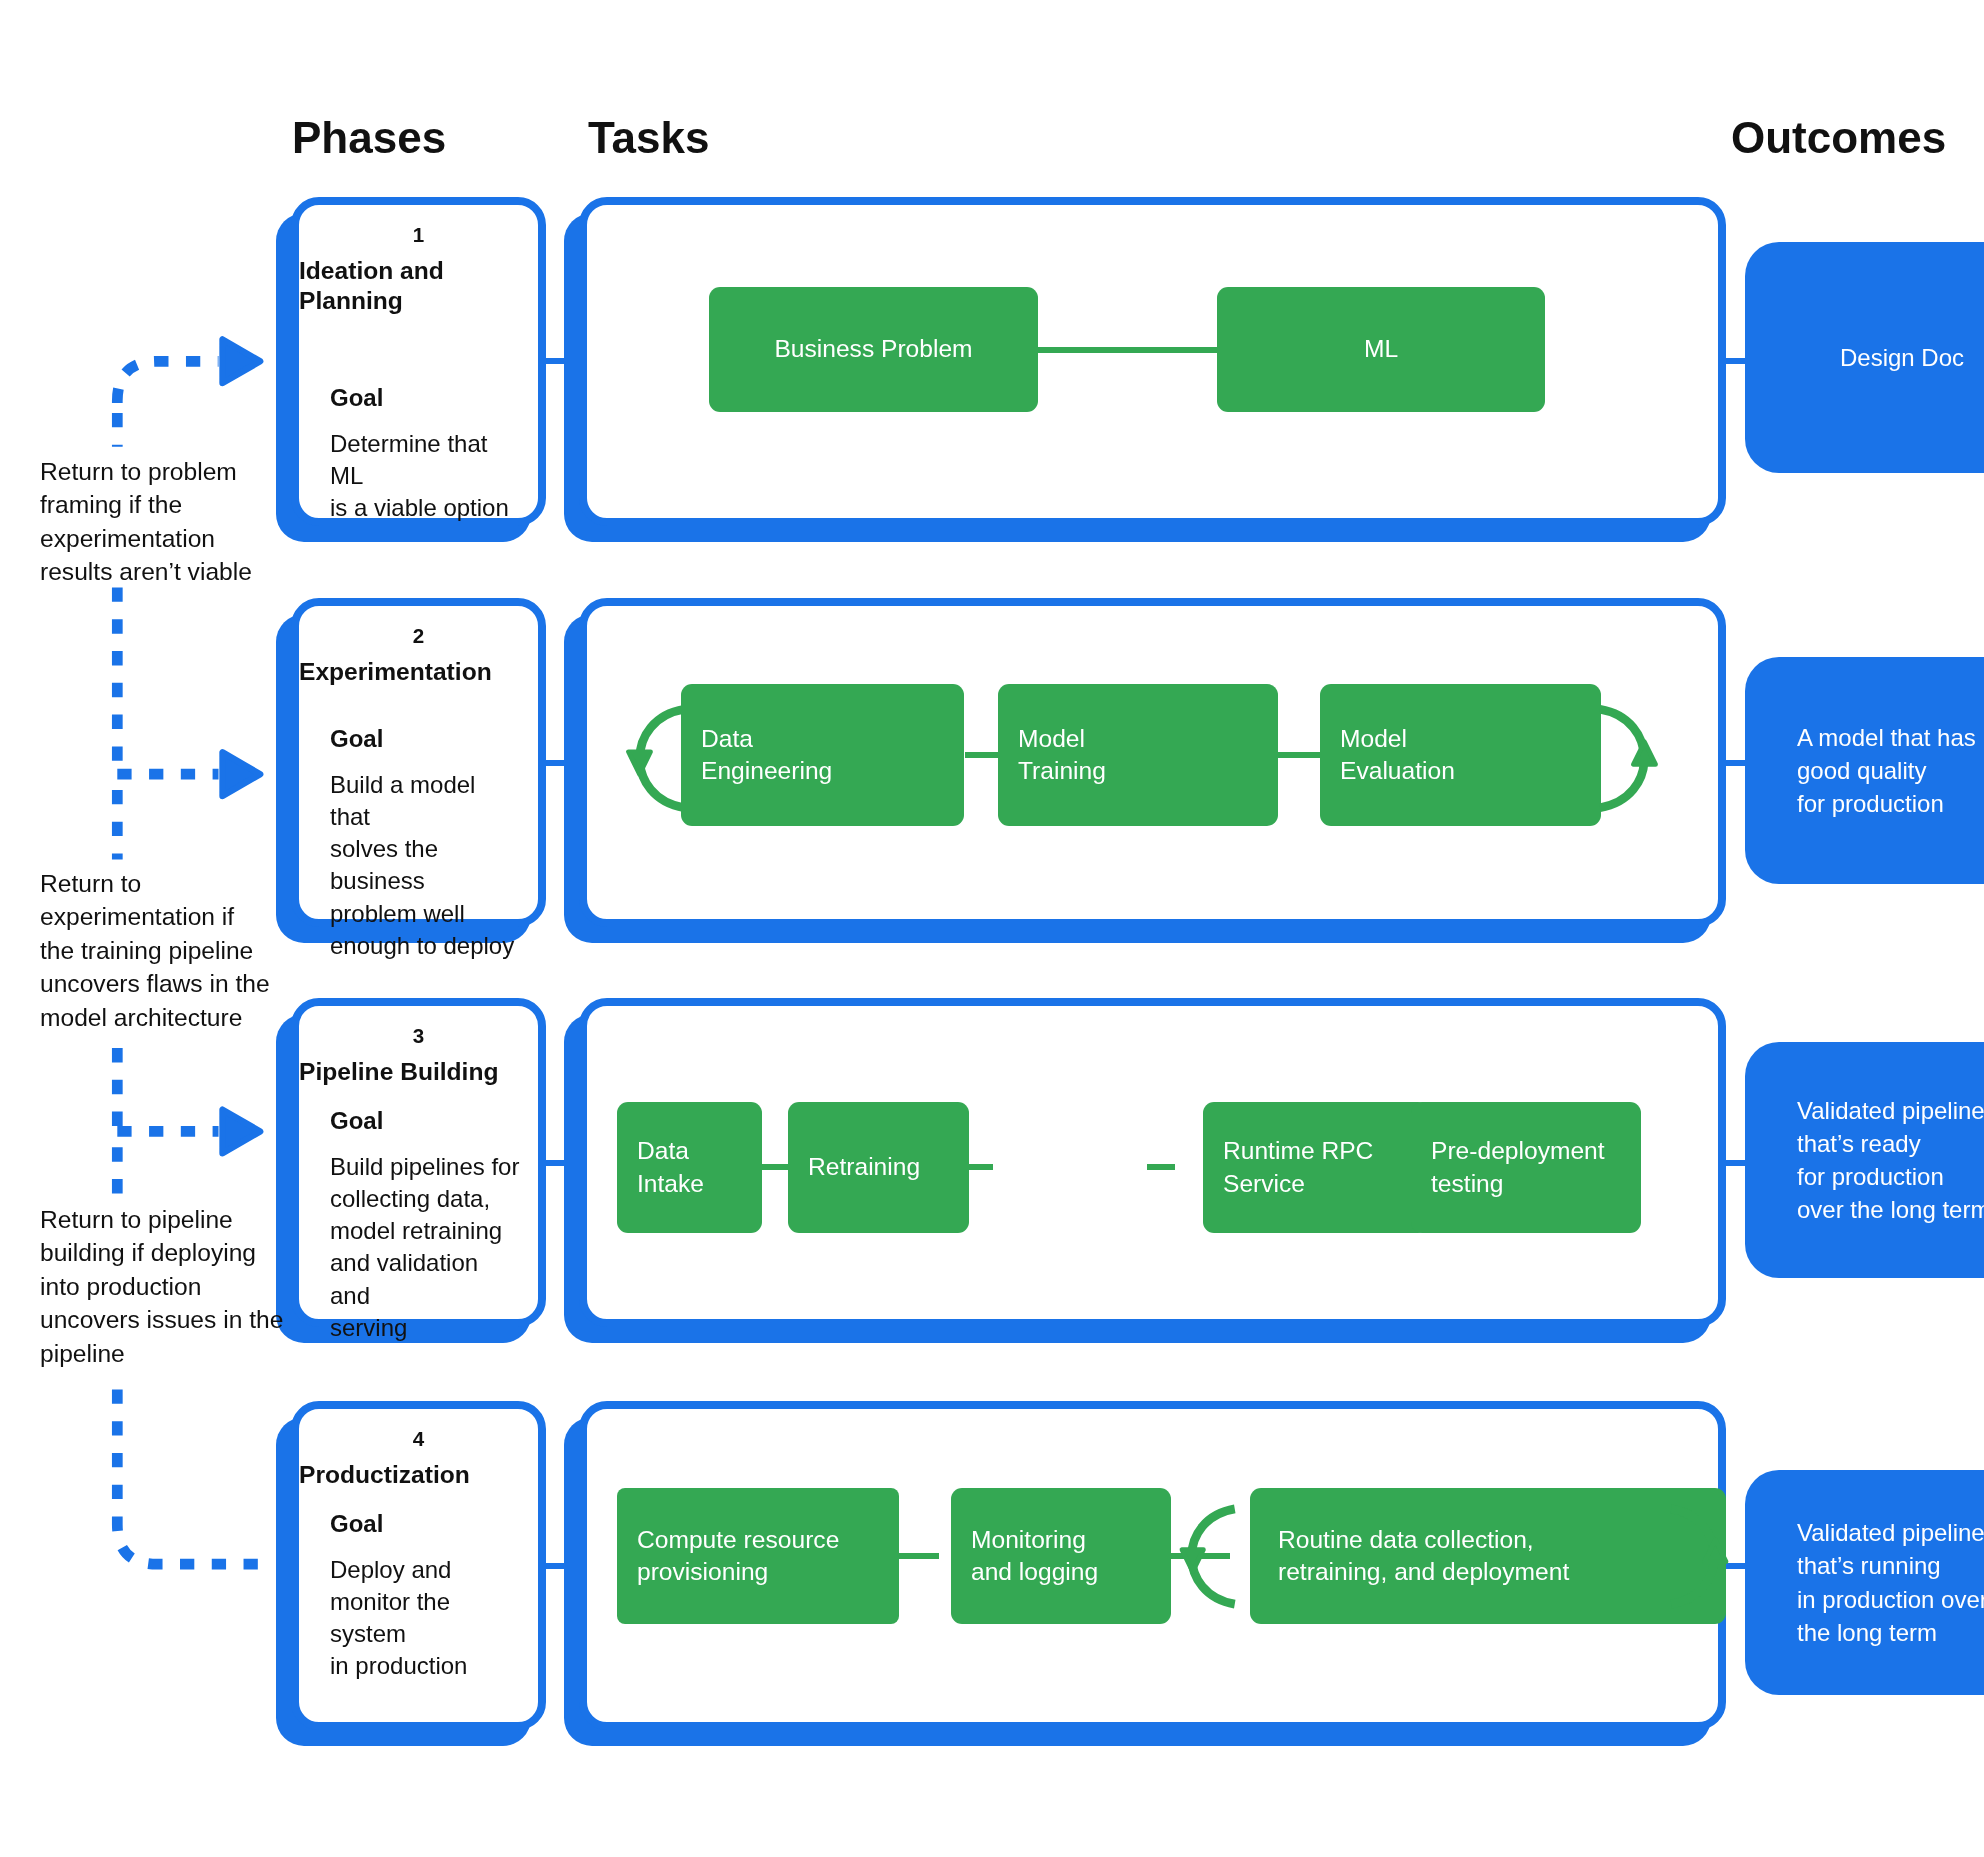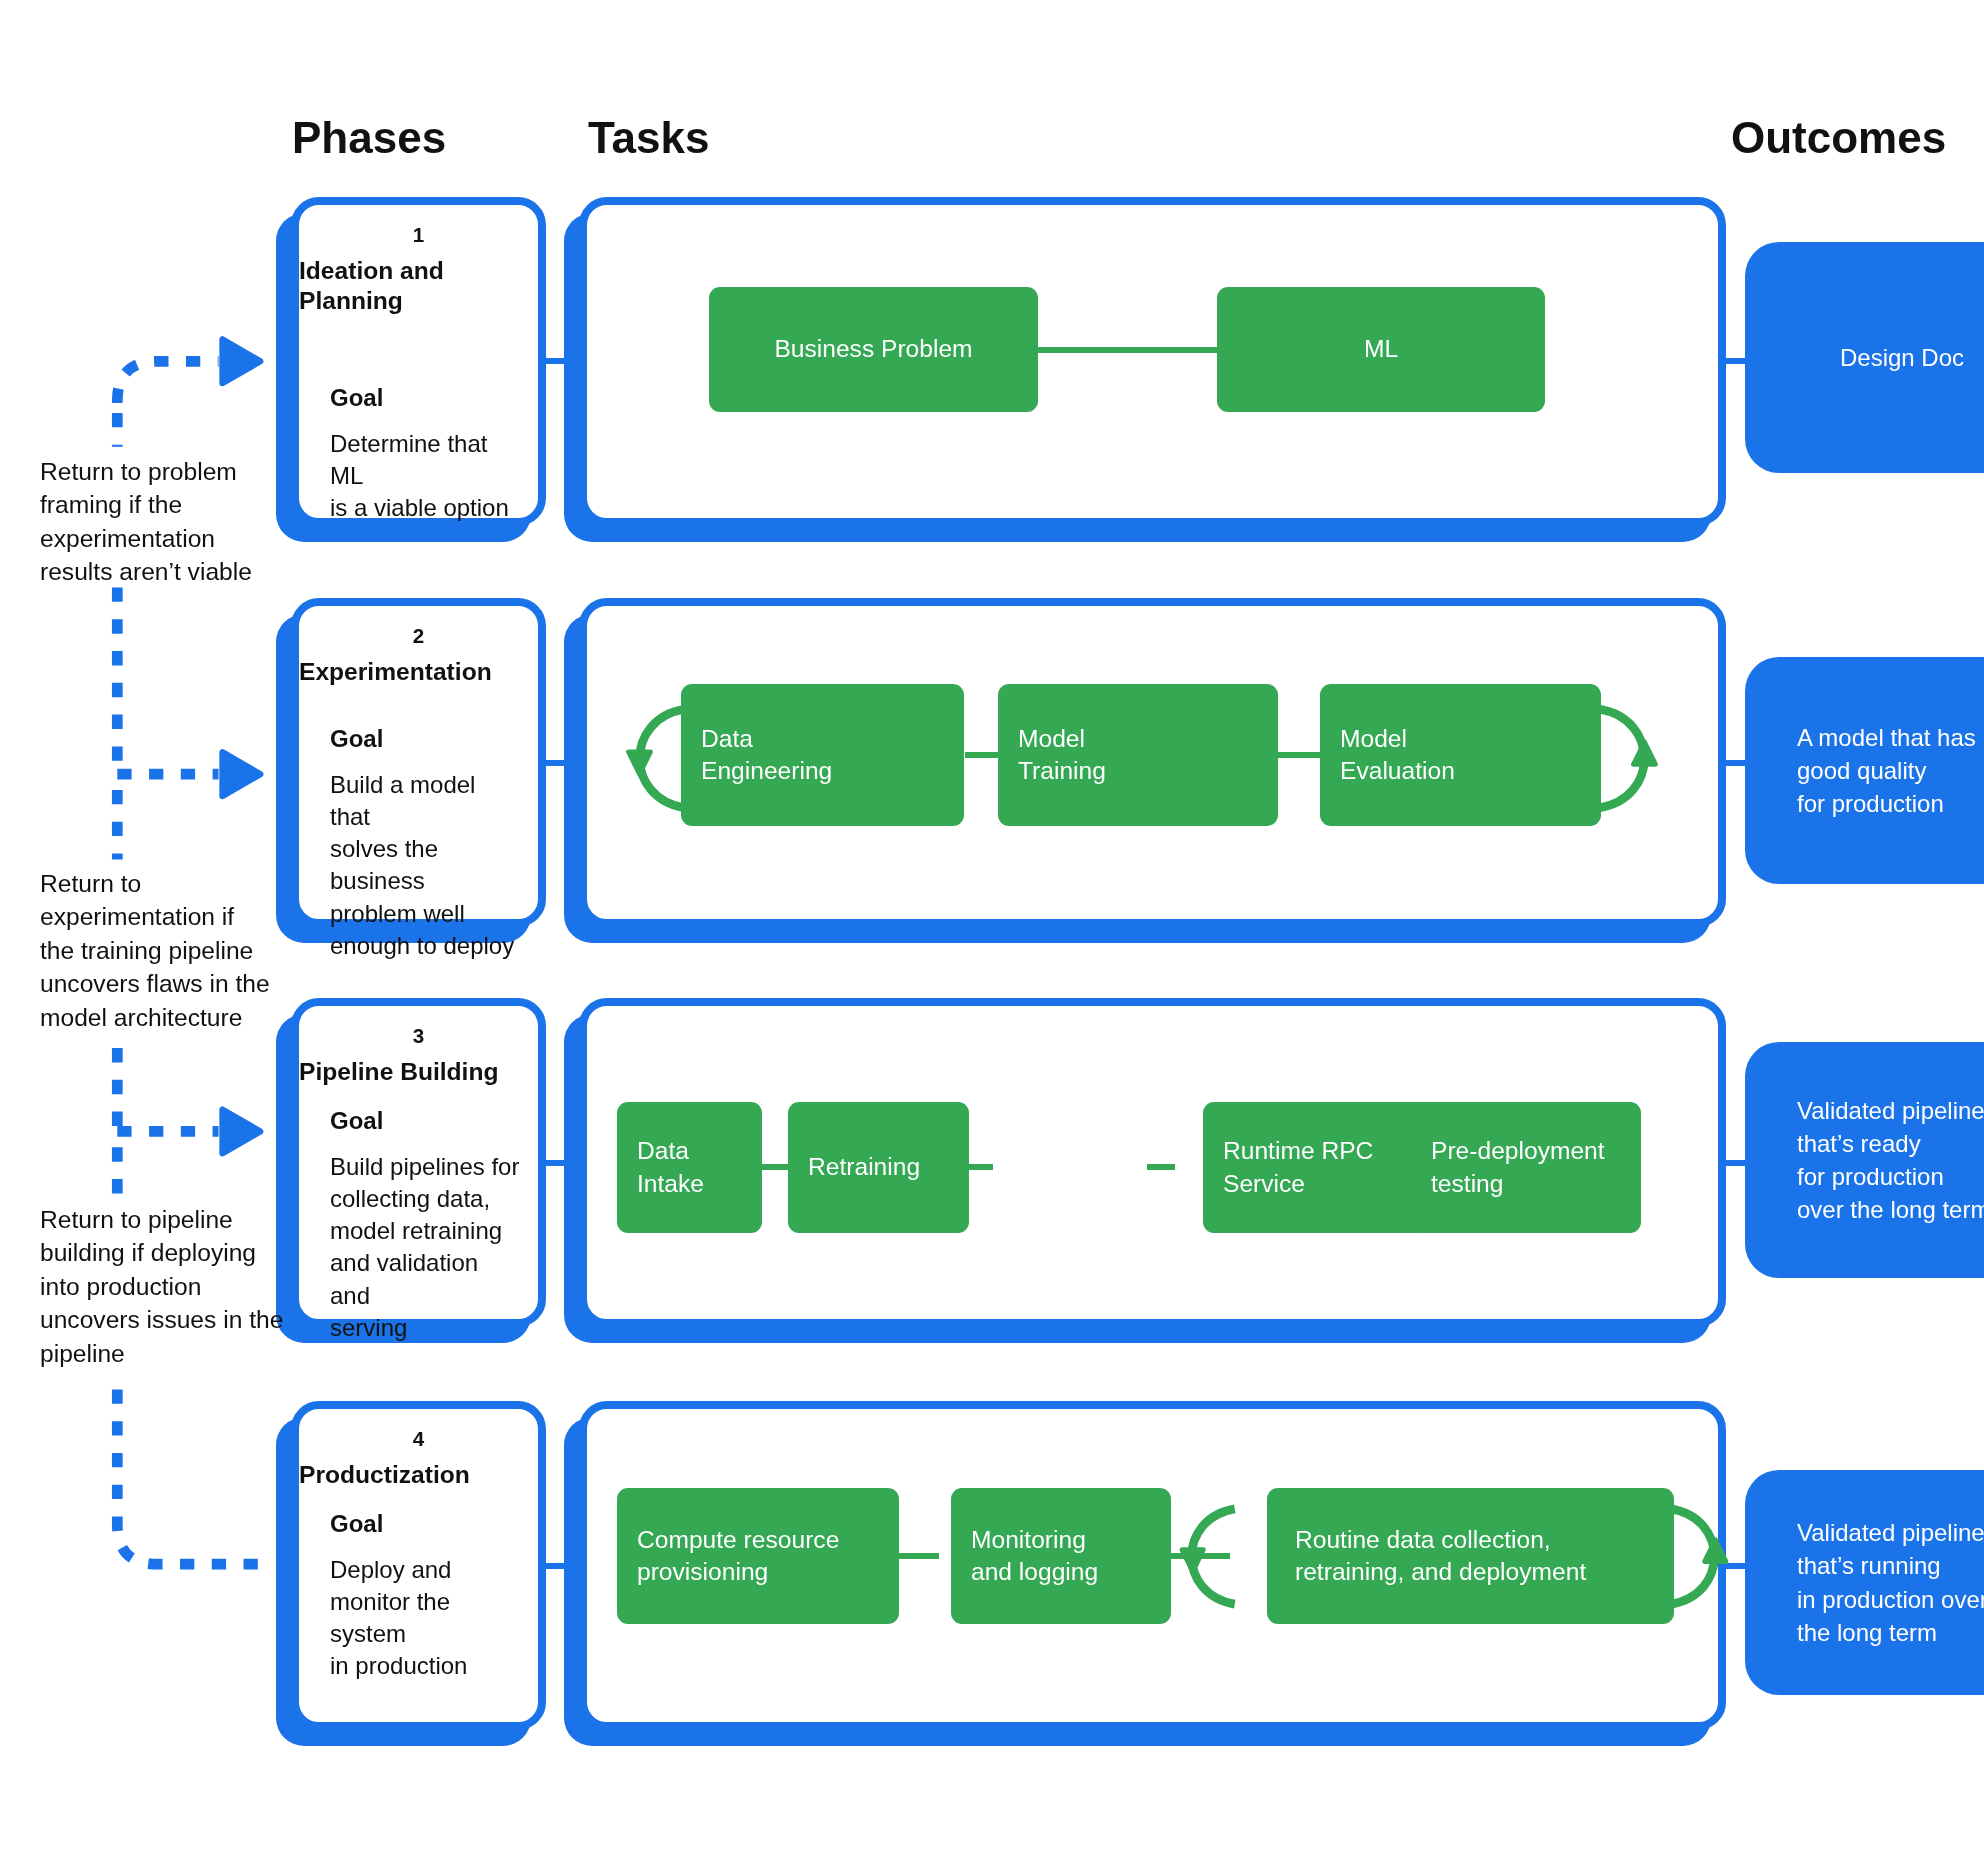--- a/index.html
+++ b/index.html
@@ -144,31 +144,31 @@
     <div class="gconn" style="left:382px;top:158px;width:24px;"></div>
     <div class="gconn" style="left:560px;top:158px;width:28px;"></div>
     <div class="gbox" style="left:616px;top:96px;width:226px;height:131px;">Runtime RPC
 Service</div>
     <div class="gconn" style="left:814px;top:158px;width:10px;"></div>
     <div class="gbox" style="left:824px;top:96px;width:230px;height:131px;">Pre-deployment
 testing</div>
   </div>
 
   <div class="card tasks r4">
-    <div class="gbox" style="left:30px;top:79px;width:282px;height:136px;">Compute resource
+    <div class="gbox" style="left:30px;top:79px;width:282px;height:136px;border-radius:8px;">Compute resource
 provisioning</div>
     <div class="gconn" style="left:312px;top:144px;width:40px;"></div>
     <div class="gbox" style="left:352px;top:79px;width:220px;height:136px;margin-left:12px;">Monitoring
 and logging</div>
     <div class="gconn" style="left:568px;top:144px;width:75px;"></div>
     <svg class="arc" style="left:586px;top:86px;" width="64" height="123" viewBox="0 0 160 310">
       <path d="M 155 35 C 10 60 10 250 155 275" fill="none" stroke="#34A853" stroke-width="22"></path>
       <polygon points="49,193 22,138 76,138" fill="#34A853" stroke="#34A853" stroke-width="12" stroke-linejoin="round"></polygon>
     </svg>
-    <div class="gbox" style="left:680px;top:79px;width:407px;height:136px;padding-left:28px;">Routine data collection,
+    <div class="gbox" style="left:663px;top:79px;width:476px;height:136px;padding-left:28px;">Routine data collection,
 retraining, and deployment</div>
     <svg class="arc" style="left:1082px;top:86px;" width="64" height="123" viewBox="0 0 160 310">
       <path d="M 5 35 C 150 60 150 250 5 275" fill="none" stroke="#34A853" stroke-width="22"></path>
       <polygon points="116,113 89,168 143,168" fill="#34A853" stroke="#34A853" stroke-width="12" stroke-linejoin="round"></polygon>
     </svg>
   </div>
 
   <div class="outcome center" id="outcome-1">Design Doc</div>
   <div class="outcome" id="outcome-2">A model that has
 good quality

